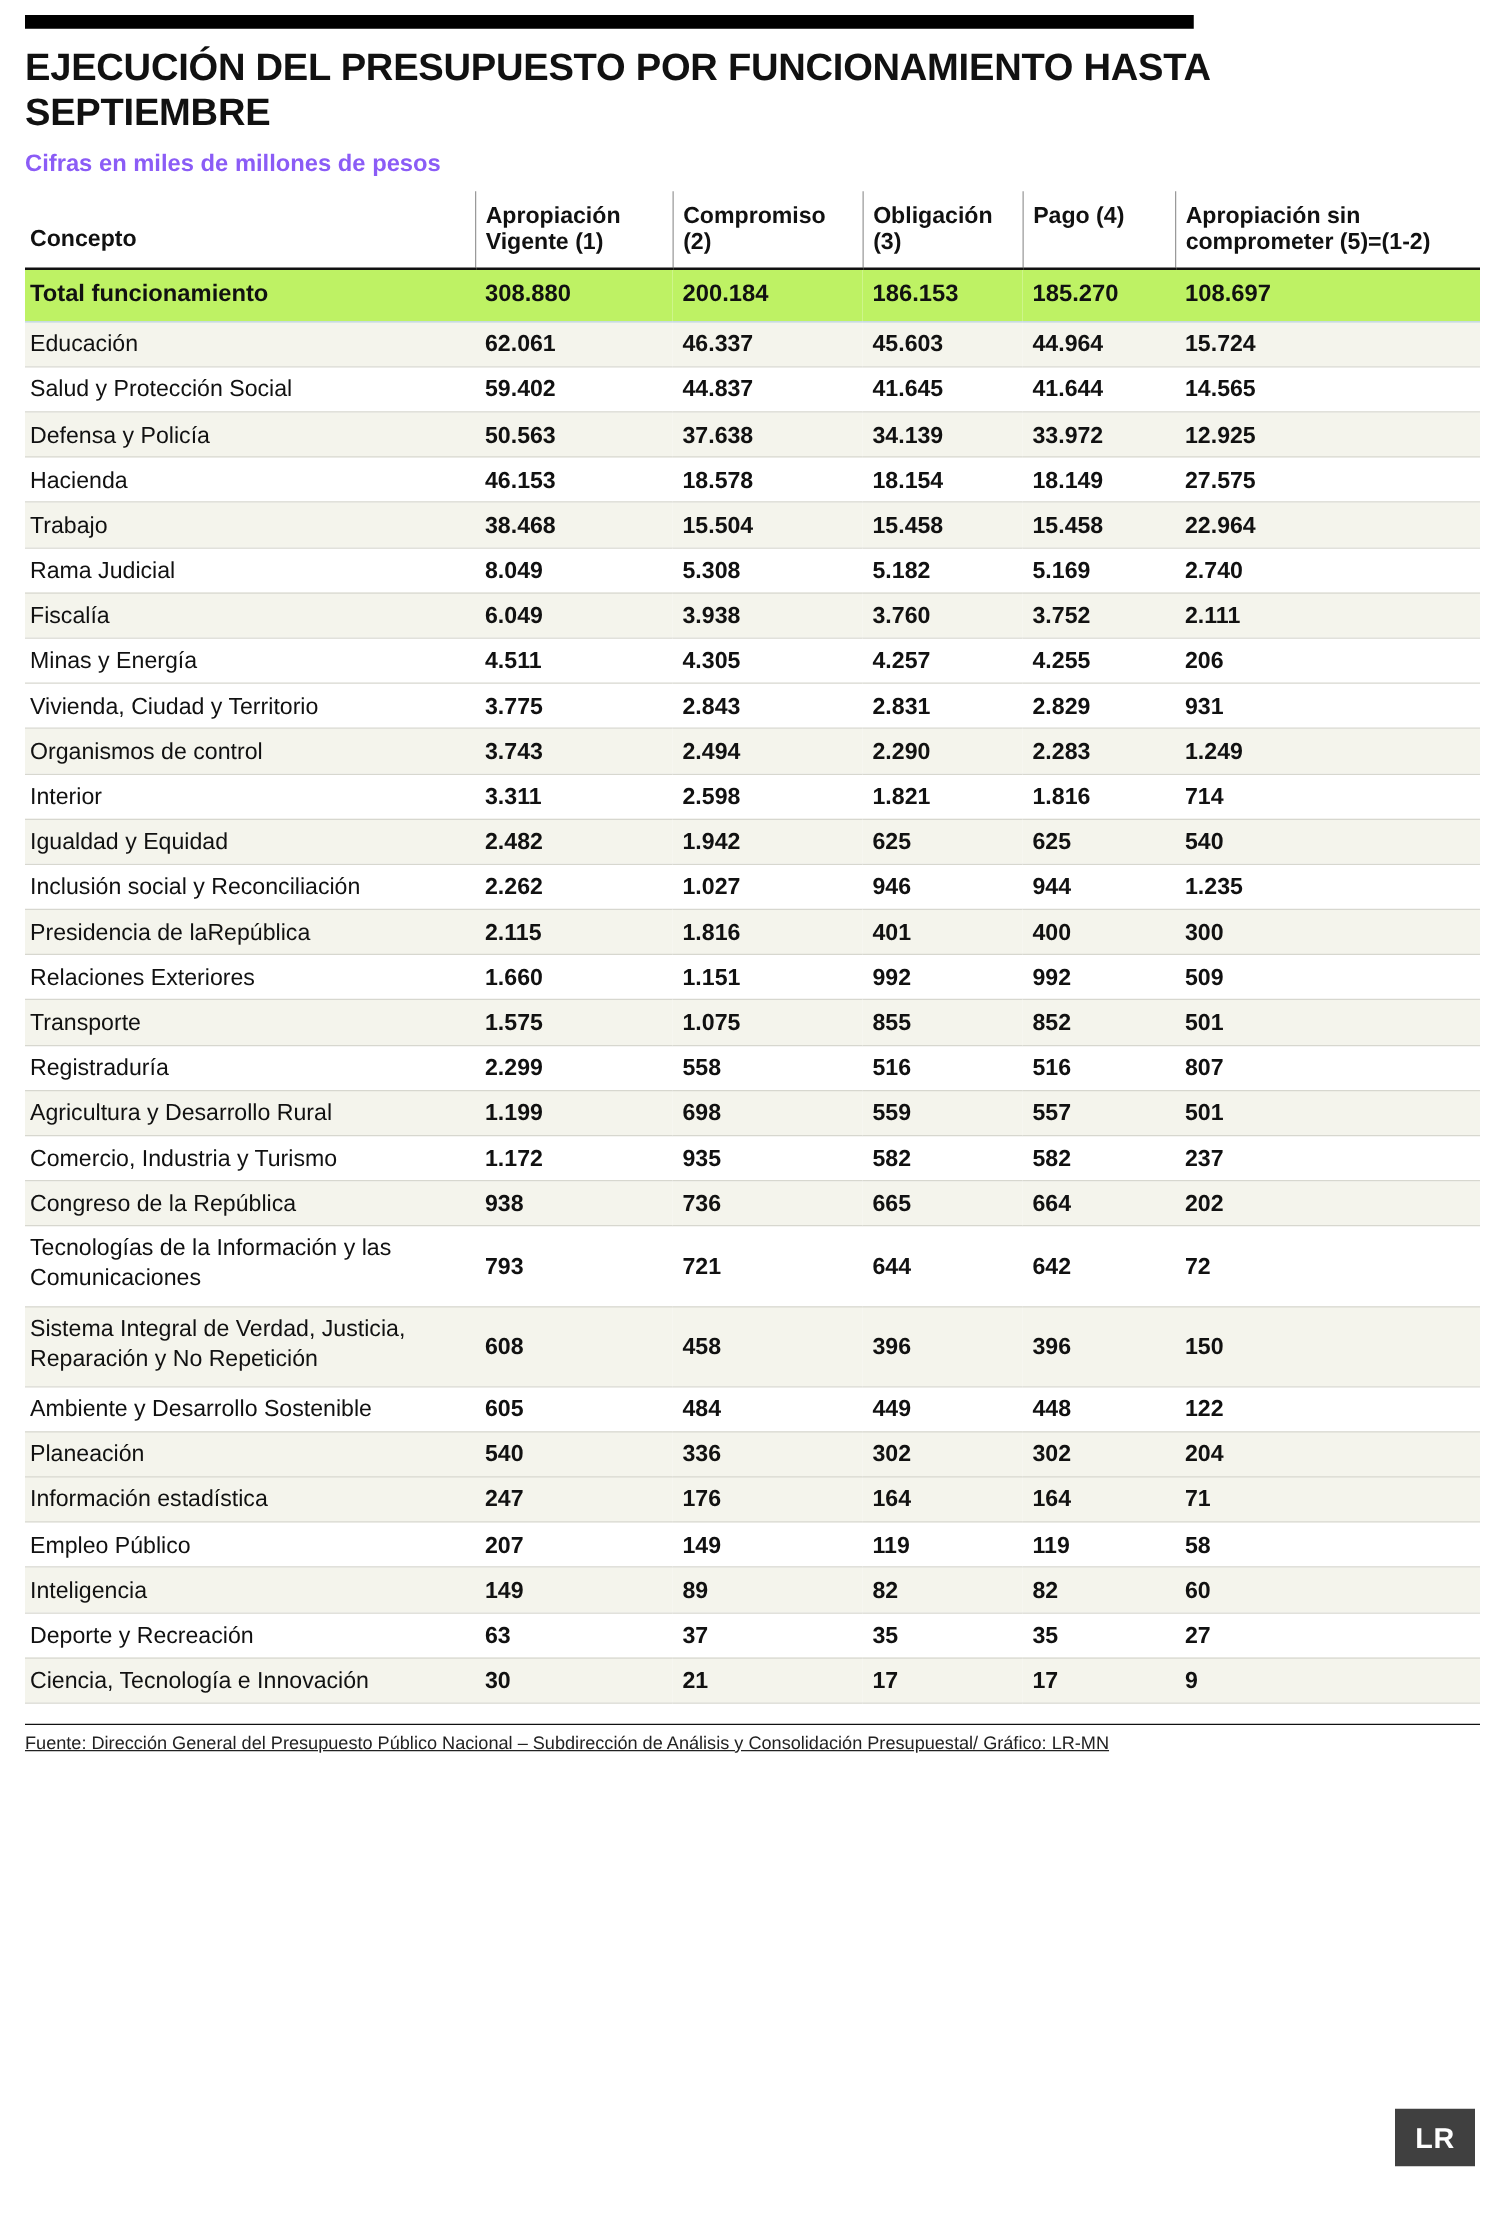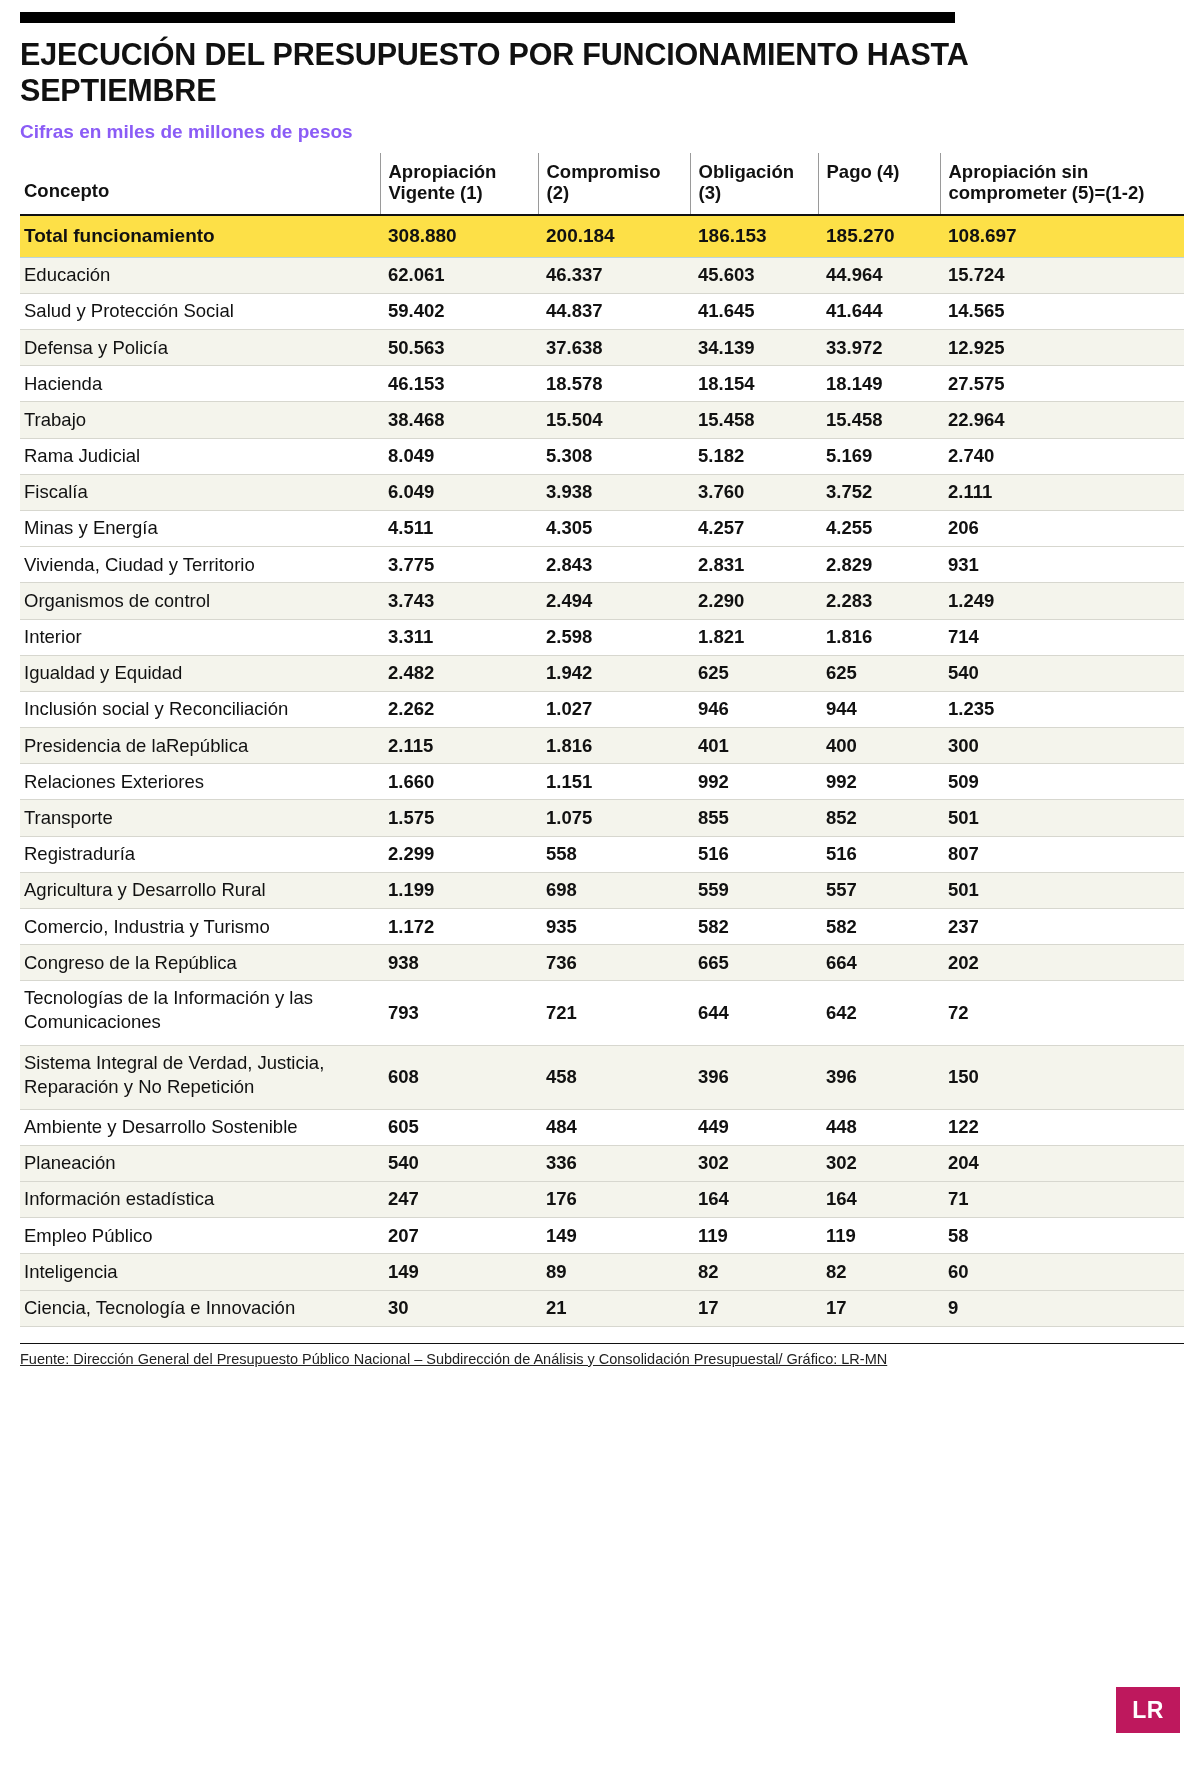--- a/index.html
+++ b/index.html
@@ -84,21 +84,21 @@
   }
   tbody td.concept {
     font-weight: normal;
     padding-left: 4px;
     white-space: normal;
   }
   tbody td.num {
     font-weight: bold;
   }
   tbody tr.total td {
-    background: #fde047;
+    background: #bef264;
     font-weight: bold;
     font-size: 19px;
     border-bottom: 1px solid #b9d4e0;
     padding-top: 9px;
     padding-bottom: 9px;
   }
   tbody tr.alt td {
     background: #f4f4ec;
   }
   tbody tr.plain td {
@@ -118,21 +118,21 @@
     width: 1164px;
     box-sizing: border-box;
     text-decoration: underline;
   }
   .logo {
     position: absolute;
     right: 20px;
     bottom: 52px;
     width: 64px;
     height: 46px;
-    background: #be185d;
+    background: #404040;
     color: #ffffff;
     font-weight: bold;
     font-size: 23px;
     display: flex;
     align-items: center;
     justify-content: center;
     letter-spacing: 0.5px;
   }
 </style>
 </head>
@@ -382,20 +382,28 @@
           <td class="num">58</td>
         </tr>
         <tr class="alt">
           <td class="concept">Inteligencia</td>
           <td class="num">149</td>
           <td class="num">89</td>
           <td class="num">82</td>
           <td class="num">82</td>
           <td class="num">60</td>
         </tr>
+        <tr class="plain">
+          <td class="concept">Deporte y Recreación</td>
+          <td class="num">63</td>
+          <td class="num">37</td>
+          <td class="num">35</td>
+          <td class="num">35</td>
+          <td class="num">27</td>
+        </tr>
         <tr class="alt">
           <td class="concept">Ciencia, Tecnología e Innovación</td>
           <td class="num">30</td>
           <td class="num">21</td>
           <td class="num">17</td>
           <td class="num">17</td>
           <td class="num">9</td>
         </tr>
       </tbody>
   </table>

